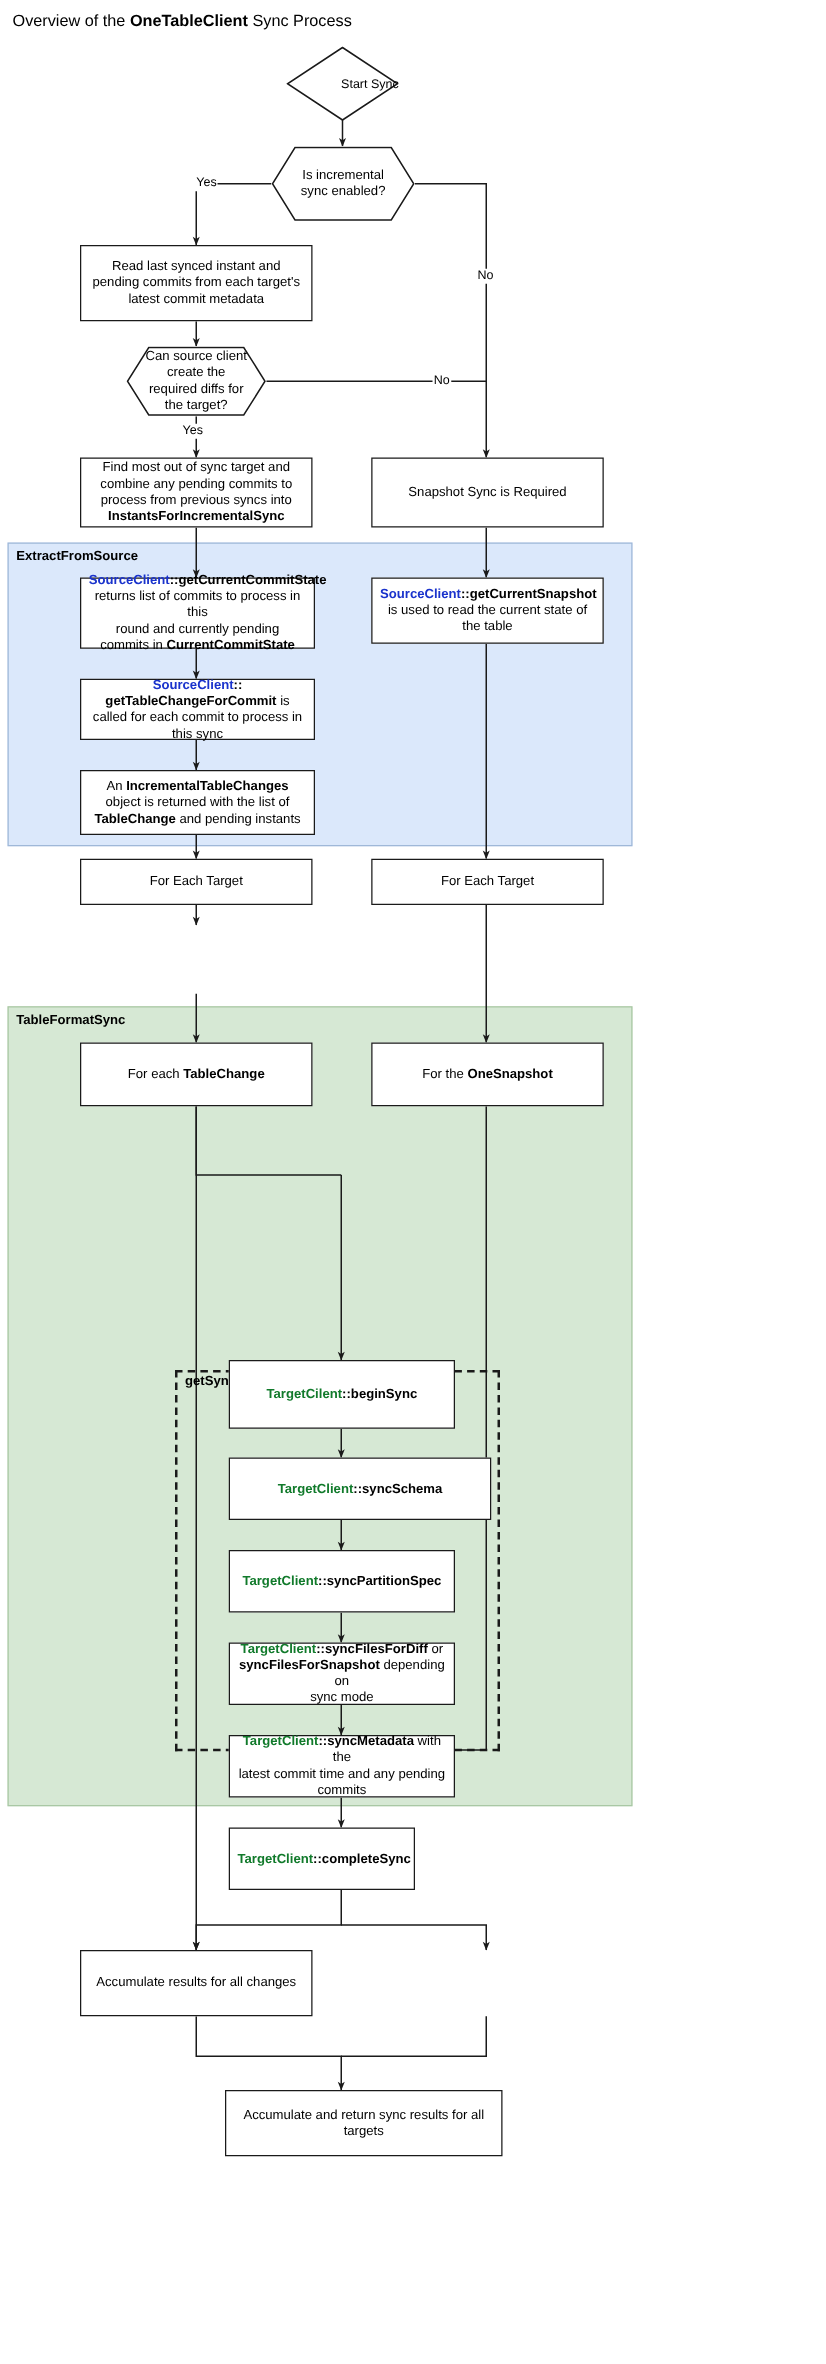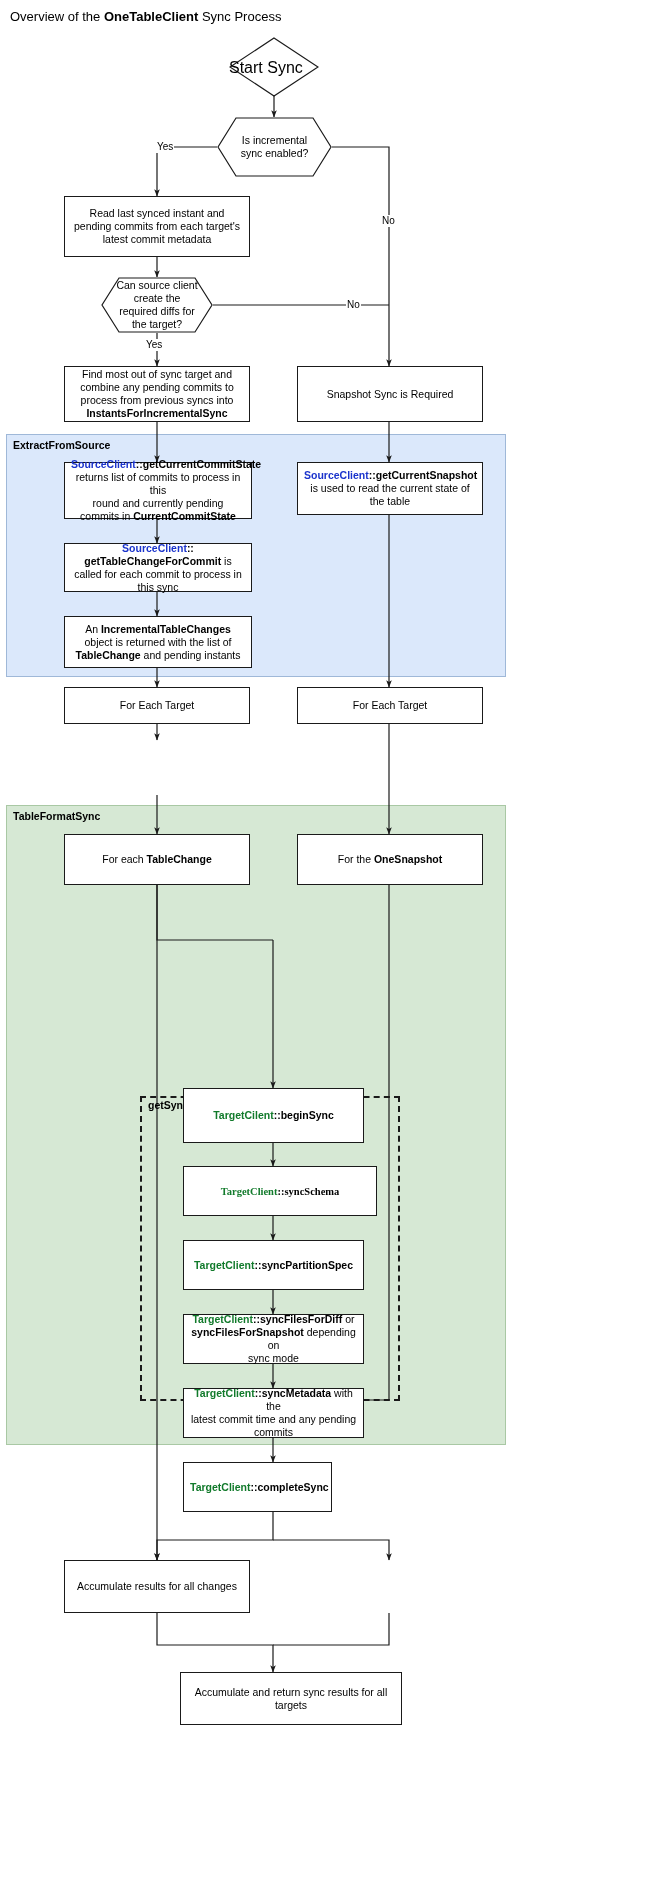--- a/index.html
+++ b/index.html
@@ -55,22 +55,22 @@
     text-align:center;font-size:10.5px;line-height:13px;
     background:#ffffff;
     color:#000;
   }
   .hex .hexbg{position:absolute;left:0;top:0;width:100%;height:100%;}
   .hex .txt{position:relative;z-index:2;padding:0 14px;}
 
   
   .dia{
     position:absolute;box-sizing:border-box;
-    display:flex;align-items:center;justify-content:flex-start;
-    font-size:16px;line-height:13px;text-align:center;
+    display:flex;align-items:center;justify-content:flex-end;
+    font-size:10px;line-height:13px;text-align:center;
   }
   .dia .diabg{position:absolute;left:0;top:0;width:100%;height:100%;}
   .dia .txt{position:relative;z-index:2;}
 
   
   .elabel{
     position:absolute;font-size:10px;line-height:12px;background:#ffffff;
     padding:0 1px;white-space:nowrap;
   }
 </style>
@@ -254,21 +254,21 @@
       <span>For the </span><b>OneSnapshot</b>
     </span>
   </div>
 
   <div class="node" style="left:183px;top:1088px;width:181px;height:55px;">
     <span class="txt">
       <span class="tgt">TargetCilent</span><b>::</b><b>beginSync</b>
     </span>
   </div>
 
-  <div class="node" style="left:183px;top:1166px;width:194px;height:50px;font-family:Liberation Serif, serif;">
+  <div class="node" style="left:183px;top:1166px;width:210px;height:50px;">
     <span class="txt">
       <span class="tgt">TargetClient</span><b>::</b><b>syncSchema</b>
     </span>
   </div>
 
   <div class="node" style="left:183px;top:1314px;width:181px;height:50px;">
     <span class="txt">
       <span class="tgt">TargetClient</span><b>::</b><b>syncFilesForDiff</b><span> or</span><br>
       <b>syncFilesForSnapshot</b><span> depending on</span><br>
       <span>sync mode</span>

